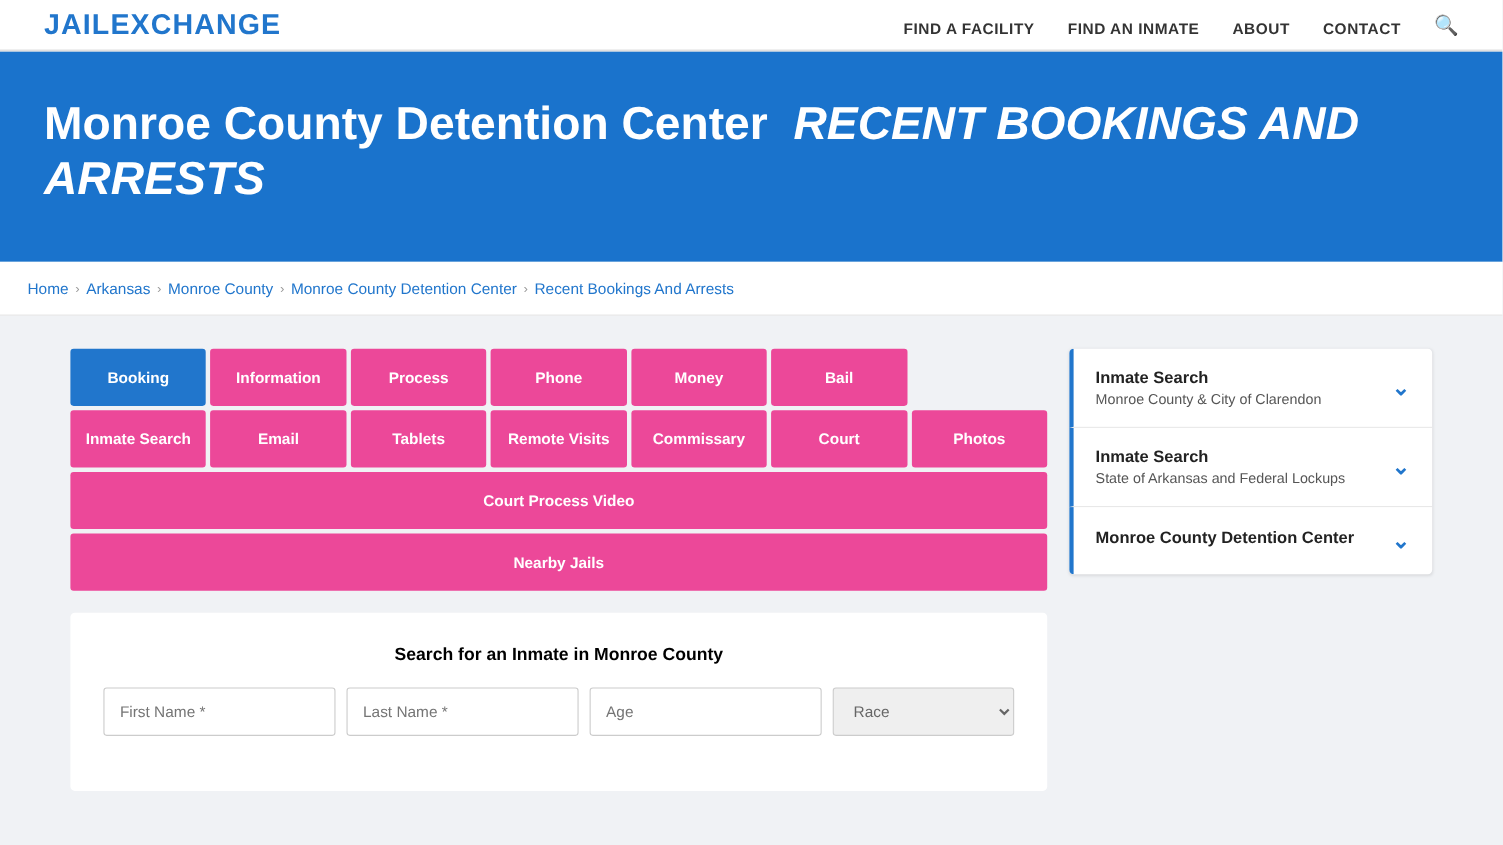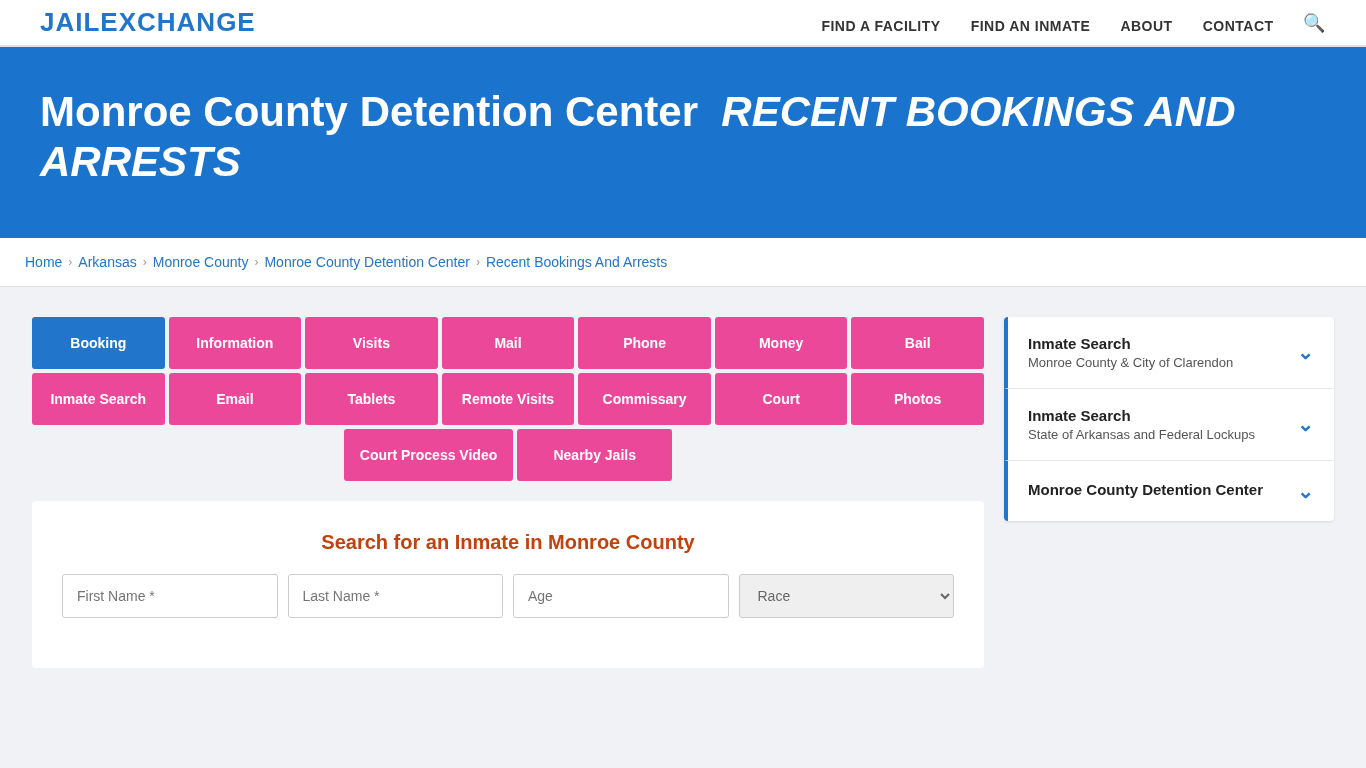--- a/index.html
+++ b/index.html
@@ -74,21 +74,21 @@
       color: #2176cc;
       cursor: pointer;
       text-decoration: none;
     }
     .breadcrumb .sep { color: #999; font-size: 12px; }
     .breadcrumb .current { color: #2176cc; }
 
     
     .main {
       background: #f0f2f5;
-      padding: 30px 32px;
+      padding: 30px 64px;
       display: flex;
       gap: 20px;
     }
 
     
     .left-col {
       flex: 1;
     }
 
     
@@ -116,38 +116,39 @@
       grid-template-columns: repeat(7, 1fr);
       gap: 4px;
       margin-bottom: 4px;
     }
 
     .tabs-row3 {
       display: flex;
       justify-content: center;
       gap: 4px;
       margin-bottom: 4px;
+      flex-direction: column;
     }
     .tabs-row3 .tab-btn {
       min-width: 155px;
       padding: 18px 16px;
     }
 
     
     .search-box {
       background: #fff;
       border-radius: 4px;
       padding: 30px 30px;
       margin-top: 20px;
     }
     .search-box h2 {
       text-align: center;
-      font-size: 20px;
-      font-weight: 700;
-      color: #c2410c;
+      font-size: 16px;
+      font-weight: 700;
+      color: #000000;
       margin-bottom: 20px;
     }
     .search-fields {
       display: flex;
       gap: 10px;
       margin-bottom: 20px;
     }
     .search-fields input, .search-fields select {
       flex: 1;
       padding: 12px 14px;
@@ -251,22 +252,21 @@
   <span class="sep">›</span>
   <span class="current">Recent Bookings And Arrests</span>
 </div>
 
 <div class="main">
   <div class="left-col">
 
     <div class="tabs-grid">
       <button class="tab-btn active">Booking</button>
       <button class="tab-btn teal">Information</button>
-      <button class="tab-btn teal">Visits</button>
-      <button class="tab-btn teal">Mail</button>
+      <button class="tab-btn teal">Process</button>
       <button class="tab-btn teal">Phone</button>
       <button class="tab-btn teal">Money</button>
       <button class="tab-btn teal">Bail</button>
     </div>
 
     <div class="tabs-row2">
       <button class="tab-btn teal">Inmate Search</button>
       <button class="tab-btn teal">Email</button>
       <button class="tab-btn teal">Tablets</button>
       <button class="tab-btn teal">Remote Visits</button>

